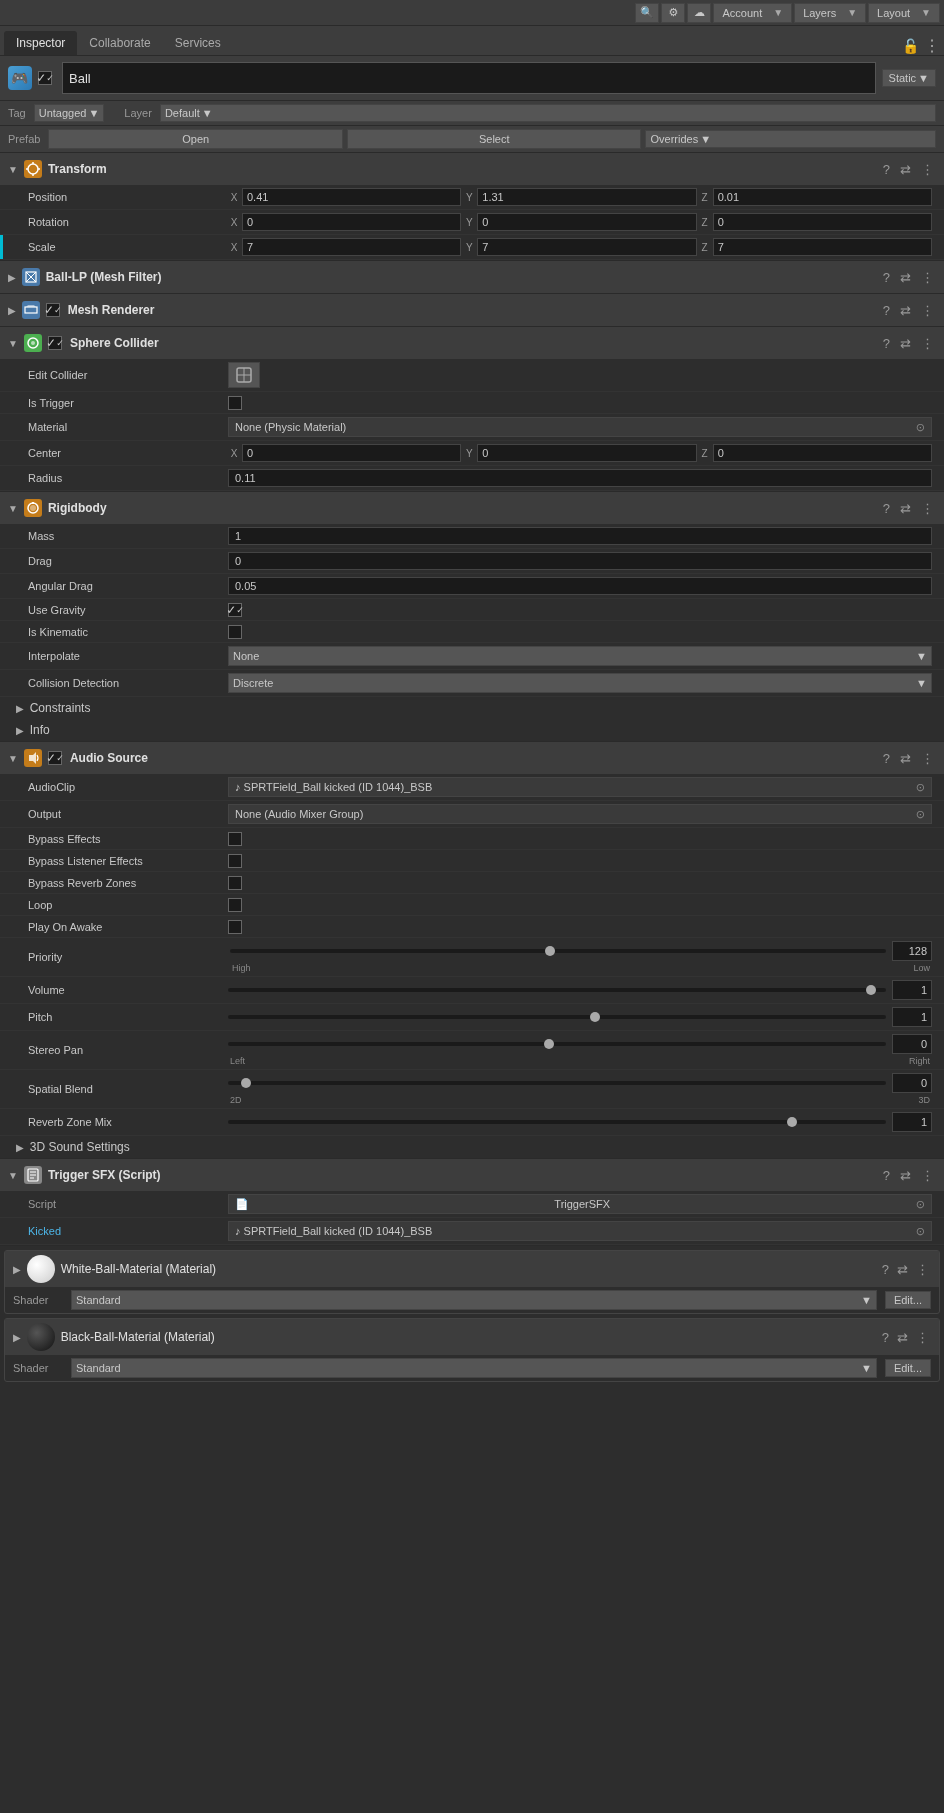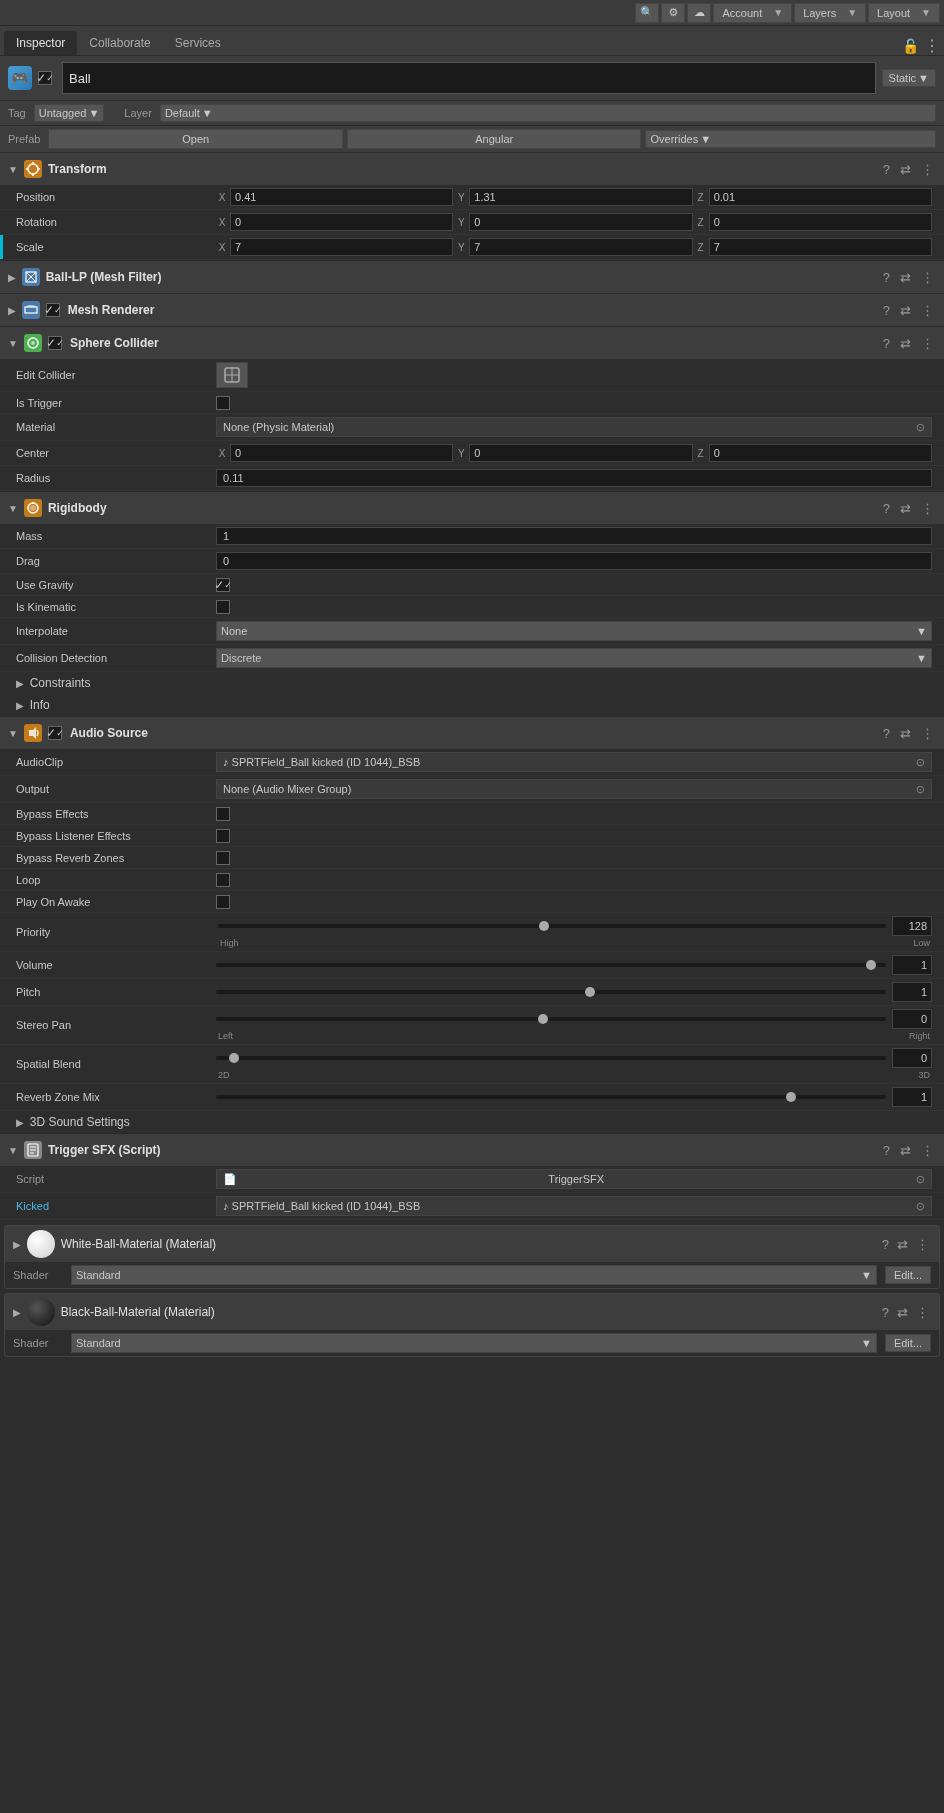--- a/index.html
+++ b/index.html
@@ -208,21 +208,21 @@
       color: #999;
       cursor: pointer;
       font-size: 13px;
       padding: 0 2px;
     }
 
     
     .prop-row {
       display: flex;
       align-items: center;
-      padding: 3px 12px 3px 16px;
+      padding: 3px 12px 3px 28px;
       min-height: 22px;
       border-bottom: 1px solid #333;
     }
     .prop-label {
       width: 200px;
       color: #c8c8c8;
       font-size: 11px;
       flex-shrink: 0;
     }
     .prop-value {
@@ -494,21 +494,21 @@
     <span class="layer-label" style="margin-left:12px;">Layer</span>
     <div class="select-dropdown" style="flex:1;">
       <span>Default</span>
       <span>▼</span>
     </div>
   </div>
 
   <div class="prefab-row">
     <span class="prefab-label">Prefab</span>
     <button class="prefab-btn">Open</button>
-    <button class="prefab-btn">Angular</button>
+    <button class="prefab-btn">Select</button>
     <div class="select-dropdown" style="flex:1;">
       <span>Overrides</span>
       <span>▼</span>
     </div>
   </div>
 
   <div class="component">
     <div class="component-header">
       <span class="chevron">▼</span>
       <div class="component-icon transform-icon">
@@ -728,20 +728,26 @@
           <input class="single-input" value="1" style="">
         </div>
     </div>
     <div class="prop-row">
       <span class="prop-label">Drag</span>
       <div class="prop-value">
           <input class="single-input" value="0" style="">
         </div>
     </div>
     <div class="prop-row">
+      <span class="prop-label">Angular Drag</span>
+      <div class="prop-value">
+          <input class="single-input" value="0.05" style="">
+        </div>
+    </div>
+    <div class="prop-row">
       <span class="prop-label">Use Gravity</span>
       <div class="prop-value">
           <div class="checkbox checked">✓</div>
         </div>
     </div>
     <div class="prop-row">
       <span class="prop-label">Is Kinematic</span>
       <div class="prop-value">
           <div class="checkbox"></div>
         </div>

